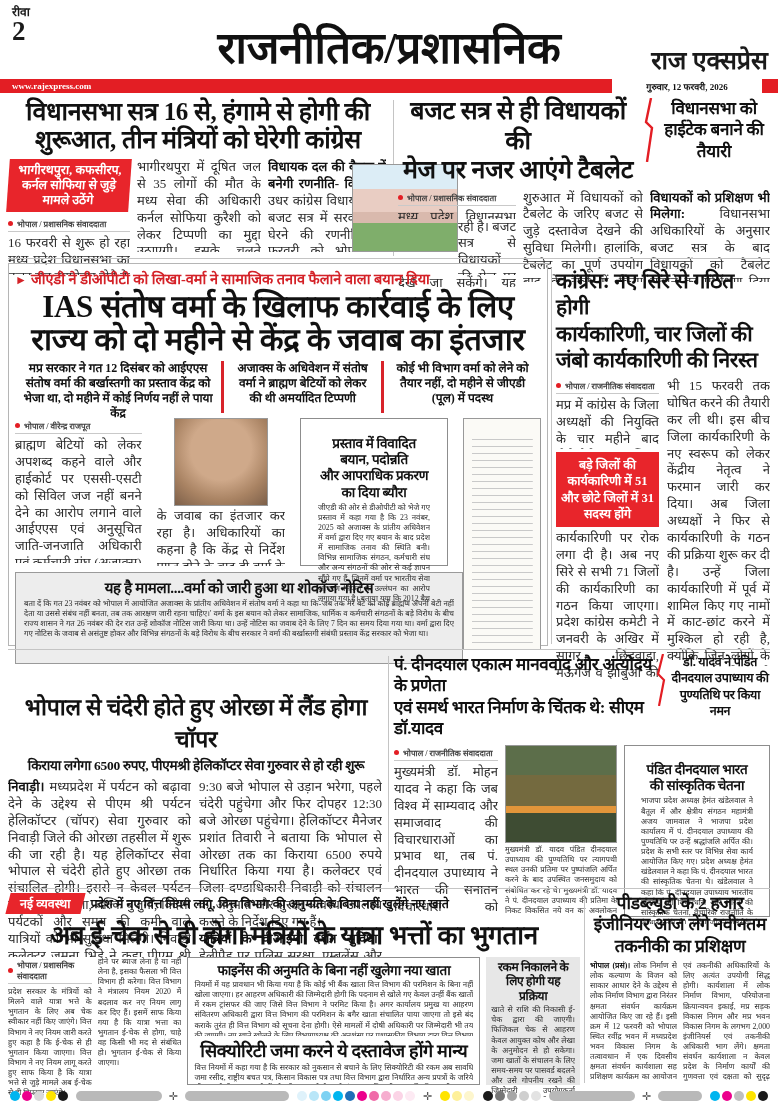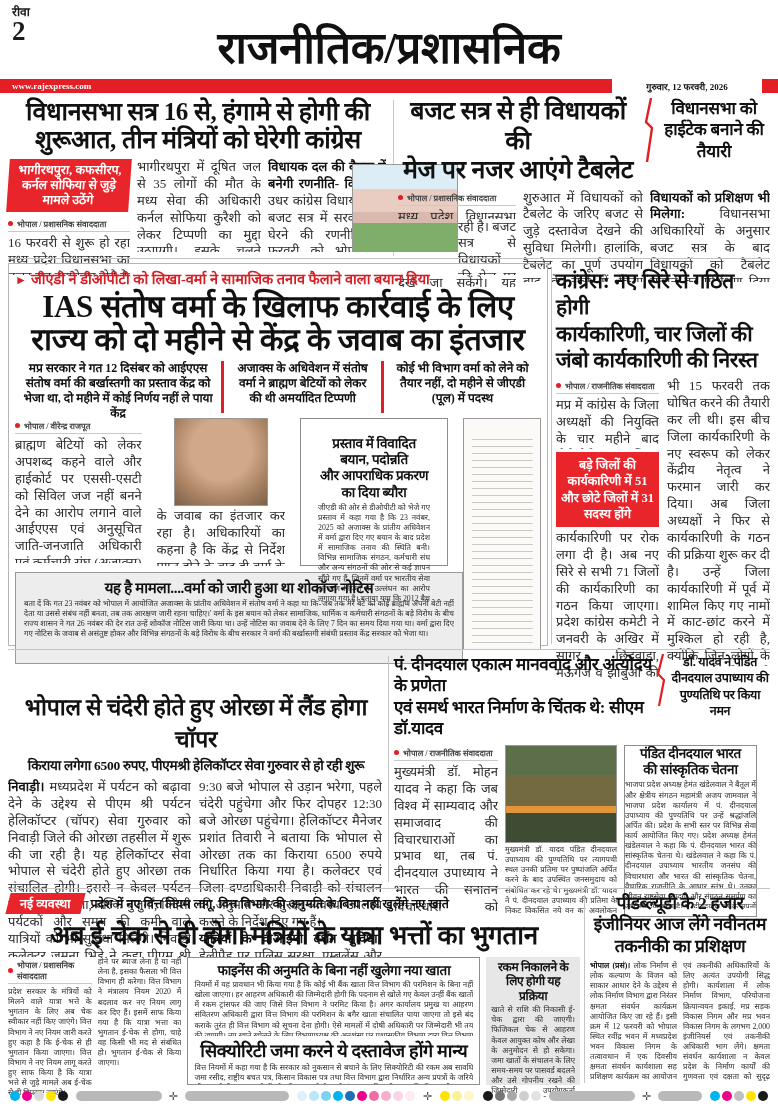--- a/index.html
+++ b/index.html
@@ -31,20 +31,21 @@
 </head>
 <body>
 
 <div class="page">
 
   <div class="abs" style="left:12px;top:6px;line-height:1">
     <div style="font-size:12px;font-weight:bold">रीवा</div>
     <div style="font-size:27px;font-weight:bold">2</div>
   </div>
   <div class="abs hl" style="left:50%;transform:translateX(-50%);top:16px;font-size:44px">राजनीतिक/प्रशासनिक</div>
+  <div class="abs" style="right:10px;top:42px;font-size:25px;font-weight:bold">राज एक्सप्रेस</div>
   <div class="abs flexrow" style="left:0;top:79px;right:0;height:14px;align-items:stretch">
     <div style="flex:1;background:#e31e24;color:#fff;font-size:9px;font-weight:bold;display:flex;align-items:center;padding-left:12px">www.rajexpress.com</div>
     <div style="width:150px;background:#fff;color:#111;font-size:9px;font-weight:bold;display:flex;align-items:center;justify-content:center">गुरुवार, 12 फरवरी, 2026</div>
     <div style="width:16px;background:#e31e24"></div>
   </div>
 
   <div class="abs" style="left:8px;top:98px;width:380px;height:158px">
     <div class="hl" style="font-size:25px;line-height:1.12">
       <div>विधानसभा सत्र 16 से, हंगामे से होगी की</div>
       <div>शुरूआत, तीन मंत्रियों को घेरेगी कांग्रेस</div>
@@ -216,21 +217,21 @@
           <span class="dot"></span>
           <span>भोपाल / राजनीतिक संवाददाता</span>
         </div>
         <div class="col" style="height:152px">मुख्यमंत्री डॉ. मोहन यादव ने कहा कि जब विश्व में साम्यवाद और समाजवाद की विचारधाराओं का प्रभाव था, तब पं. दीनदयाल उपाध्याय ने भारत की सनातन विचारधारा को युगानुकूल रूप में प्रस्तुत करते हुए देश को एकात्म मानववाद और अंत्योदय की कल्याणकारी दृष्टि प्रदान की। वह हमारी सांस्कृतिक विरासत को दिशा प्रदान करने का प्रभावी प्रयास था। पं. दीनदयाल उपाध्याय एकात्म मानववाद और अंत्योदय के प्रणेता तथा समर्थ भारत निर्माण के चिंतक थे। पंडित जी राष्ट्रीय स्वयंसेवक संघ के चिंतक, भारतीय जनसंघ के सह संस्थापक रहे। उनका विचार था कि स्वतंत्रता तभी सार्थक है जब वह हमारी संस्कृति की अभिव्यक्ति का माध्यम बने। उनके विचारों ने समाज की अंतिम पंक्ति के व्यक्ति के जीवन में उजास लाने का मार्ग प्रशस्त किया। पंडित जी के विचार भारतीय मानस को समरस समाज के निर्माण के लिए आगे बढ़कर कार्य करने की प्रेरणा देते हैं।</div>
       </div>
       <div style="width:112px">
         <div class="photo" style="position:relative;width:110px;height:96px;background:
             linear-gradient(180deg,#5c6e4a 0 30%,#746a3f 30% 62%,#e2953a 62% 70%,#3e4c33 70% 100%)"></div>
         <div class="col small" style="height:70px;margin-top:2px">मुख्यमंत्री डॉ. यादव पंडित दीनदयाल उपाध्याय की पुण्यतिथि पर त्यागपथी स्थल उनकी प्रतिमा पर पुष्पांजलि अर्पित करने के बाद उपस्थित जनसमुदाय को संबोधित कर रहे थे। मुख्यमंत्री डॉ. यादव ने पं. दीनदयाल उपाध्याय की प्रतिमा के निकट विकसित नये वन का अवलोकन कर रुद्राक्ष का पौधा रोपा।</div>
       </div>
-      <div class="boxed" style="width:133px;padding:0;box-sizing:border-box">
+      <div class="boxed" style="width:146px;padding:16px;box-sizing:border-box">
         <div class="hl" style="font-size:13.5px;line-height:1.2">
           <div>पंडित दीनदयाल भारत</div>
           <div>की सांस्कृतिक चेतना</div>
         </div>
         <div class="col small" style="height:128px;margin-top:2px">भाजपा प्रदेश अध्यक्ष हेमंत खंडेलवाल ने बैतूल में और क्षेत्रीय संगठन महामंत्री अजय जामवाल ने भाजपा प्रदेश कार्यालय में पं. दीनदयाल उपाध्याय की पुण्यतिथि पर उन्हें श्रद्धांजलि अर्पित की। प्रदेश के सभी स्तर पर विभिन्न सेवा कार्य आयोजित किए गए। प्रदेश अध्यक्ष हेमंत खंडेलवाल ने कहा कि पं. दीनदयाल भारत की सांस्कृतिक चेतना थे। खंडेलवाल ने कहा कि पं. दीनदयाल उपाध्याय भारतीय जनसंघ की विचारधारा और भारत की सांस्कृतिक चेतना, वैचारिक राजनीति के आधार स्तंभ थे। उनका जीवन राष्ट्रसेवा, सादगी और संगठन समर्पण का अद्वितीय उदाहरण है। पं. दीनदयाल जी के सपनों का भारत बनाने के लिए प्रधानमंत्री नरेंद्र मोदी समर्पण के साथ कार्य कर रहे हैं। पं. दीनदयाल जी ने आजादी के बाद देश को एकजुट करने में महत्वपूर्ण भूमिका निभाई। उन्होंने एकात्म मानववाद के माध्यम से भारतीय विचारधारा को राजनीतिक दर्शन का स्वरूप दिया।</div>
       </div>
     </div>
   </div>
 
   <div class="hrule" style="left:8px;top:888px;width:762px"></div>

